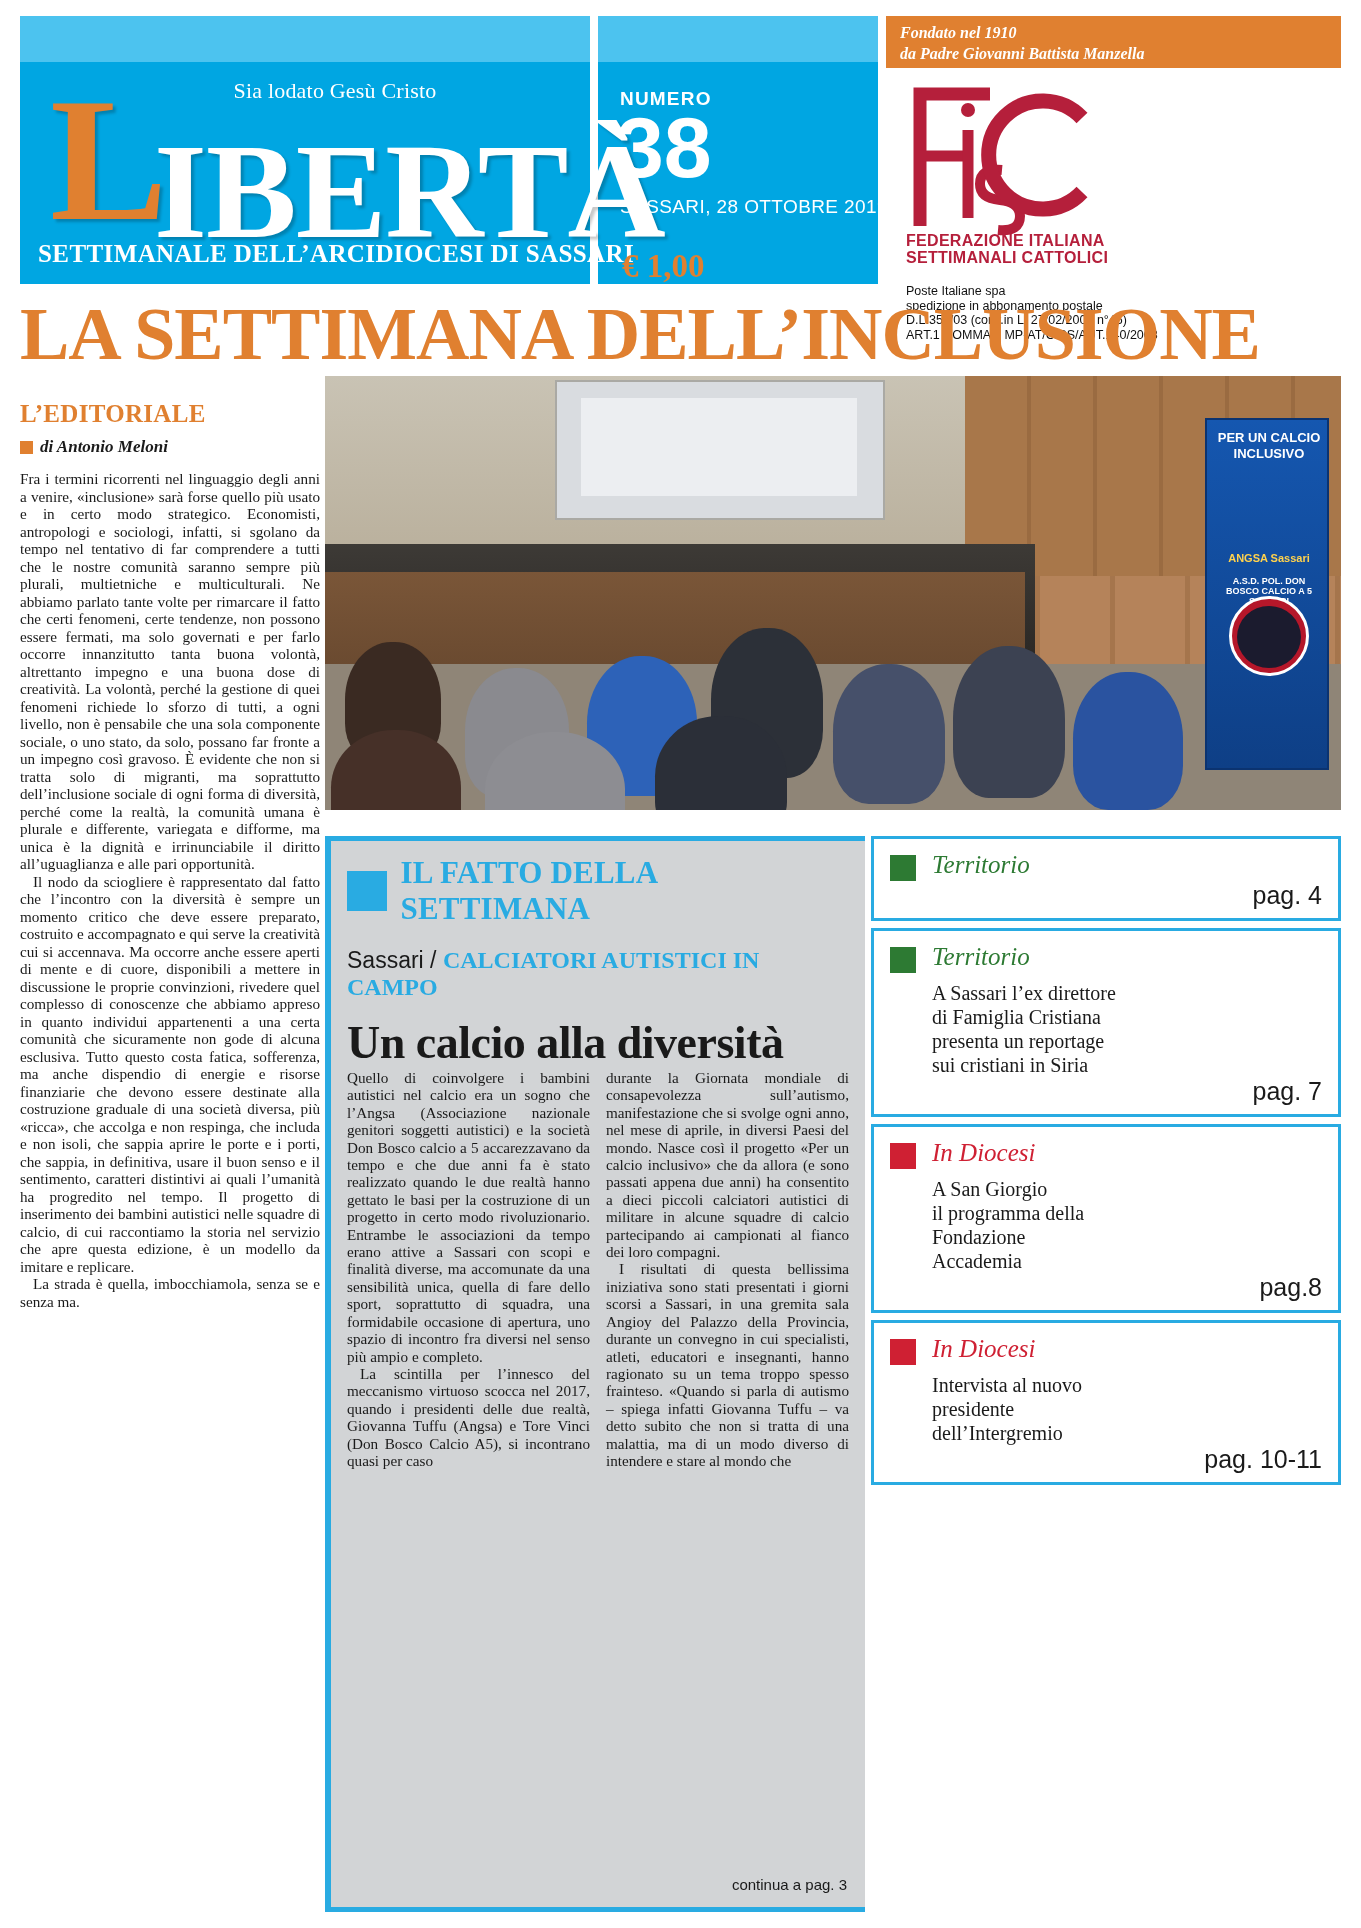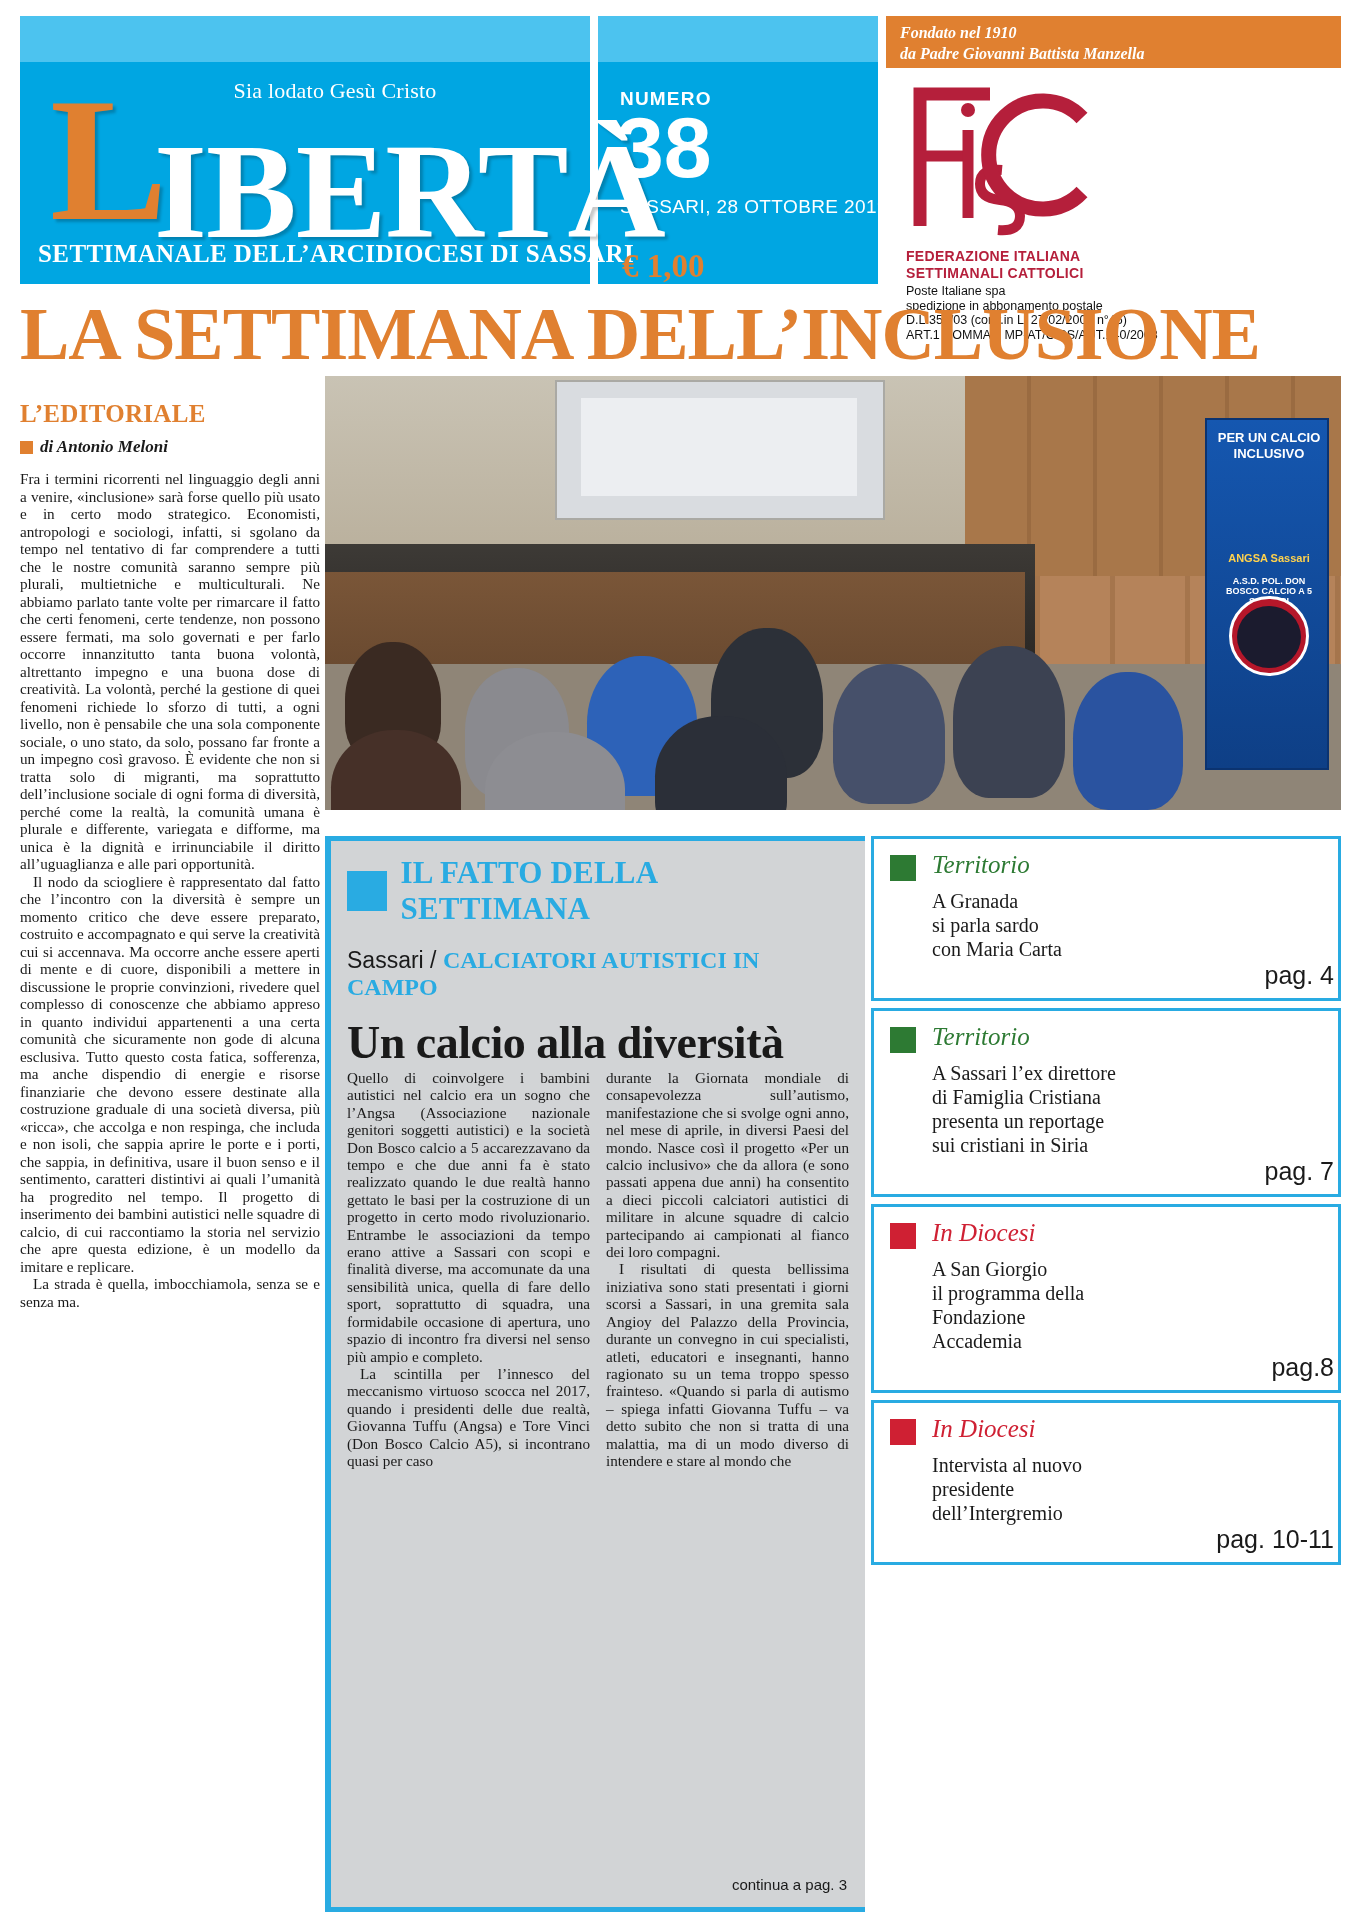--- a/index.html
+++ b/index.html
@@ -41,23 +41,23 @@
               font-family:"Liberation Sans",sans-serif; letter-spacing:.4px; }
   .mh-price { position:absolute; left:602px; top:232px; color:#e08030; font-size:33px;
               font-family:"Liberation Serif",serif; font-weight:700; }
 
   .mh-founded { position:absolute; left:866px; top:0px; width:455px; height:52px;
                 background:#e08030; color:#fff; padding:6px 12px 0 14px;
                 font-family:"Liberation Serif",serif; font-style:italic; font-weight:700;
                 font-size:16px; line-height:21px; }
 
   .fisc { position:absolute; left:886px; top:62px; width:200px; height:160px; }
-  .fisc-name { position:absolute; left:886px; top:232px; width:240px;
+  .fisc-name { position:absolute; left:886px; top:216px; width:240px;
                color:#b51f3b; font-family:"Liberation Sans",sans-serif; font-weight:700;
-               font-size:14px; line-height:17px; letter-spacing:.3px; }
+               font-size:16px; line-height:17px; letter-spacing:.3px; }
   .postinfo { position:absolute; left:886px; top:268px; width:420px;
               font-family:"Liberation Sans",sans-serif; font-size:12.5px; line-height:14.5px;
               color:#111; }
 
   
   .bighead { position:absolute; left:20px; top:298px; width:1321px; height:72px;
              color:#e08030; font-family:"Liberation Serif",serif; font-weight:700;
              font-size:74px; line-height:72px; letter-spacing:-1px; white-space:nowrap; }
 
   
@@ -136,21 +136,21 @@
   .cols .c { width:246px; font-family:"Liberation Serif",serif; font-size:15.2px;
              line-height:17.4px; text-align:justify; hyphens:auto; }
   .cols .c p { text-indent:13px; margin:0; }
   .cols .c p:first-child { text-indent:0; }
   .continua { position:absolute; right:18px; bottom:14px; font-family:"Liberation Sans",sans-serif;
               font-size:15px; }
 
   
   .side { position:absolute; left:871px; top:836px; width:470px; }
   .sbox { position:relative; border:3px solid #29abe2; background:#fff;
-          padding:12px 4px 8px 16px; margin-bottom:7px; }
+          padding:12px 16px 8px 16px; margin-bottom:7px; }
   .sbox .hdr { display:flex; align-items:flex-start; gap:16px; }
   .sbox .sq { width:26px; height:26px; flex:0 0 26px; margin-top:4px; }
   .sq-green { background:#2d7a33; }
   .sq-red { background:#cf2033; }
   .sbox .cat { font-family:"Liberation Serif",serif; font-style:italic; font-size:25px; }
   .cat-green { color:#2d7a33; }
   .cat-red { color:#cf2033; }
   .sbox .txt { margin-top:8px; margin-left:42px; font-family:"Liberation Serif",serif;
                font-size:20px; line-height:24px; }
   .sbox .pag { text-align:right; margin-top:0; font-family:"Liberation Sans",sans-serif;
@@ -268,21 +268,20 @@
     <div class="continua">continua a pag. 3</div>
   </div>
 
   <div class="side">
 
     <div class="sbox">
       <div class="hdr">
         <span class="sq sq-green"></span>
         <span class="cat cat-green">Territorio</span>
       </div>
-      <div class="txt">A Granada<br>si parla sardo<br>con Maria Carta</div>
       <div class="pag">pag. 4</div>
     </div>
 
     <div class="sbox">
       <div class="hdr">
         <span class="sq sq-green"></span>
         <span class="cat cat-green">Territorio</span>
       </div>
       <div class="txt">A Sassari l’ex direttore<br>di Famiglia Cristiana<br>presenta un reportage<br>sui cristiani in Siria</div>
       <div class="pag">pag. 7</div>

